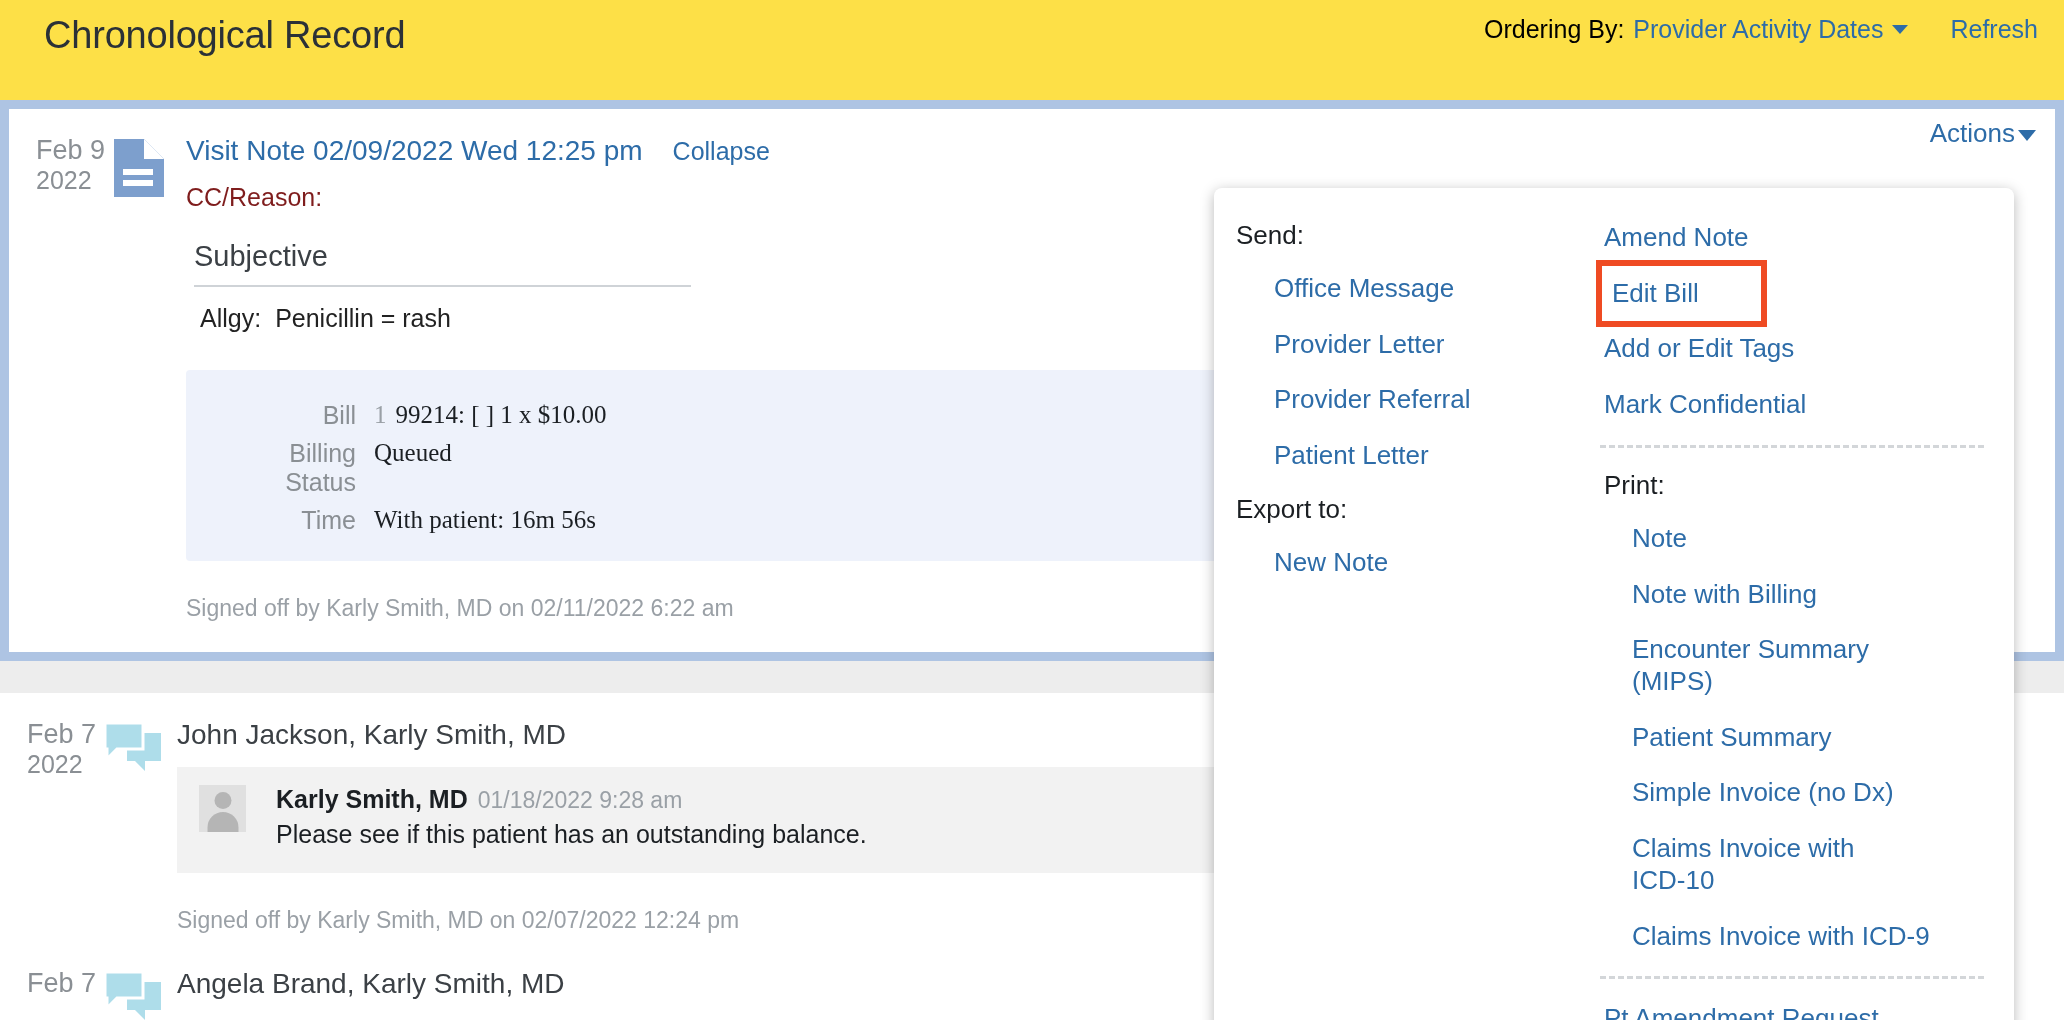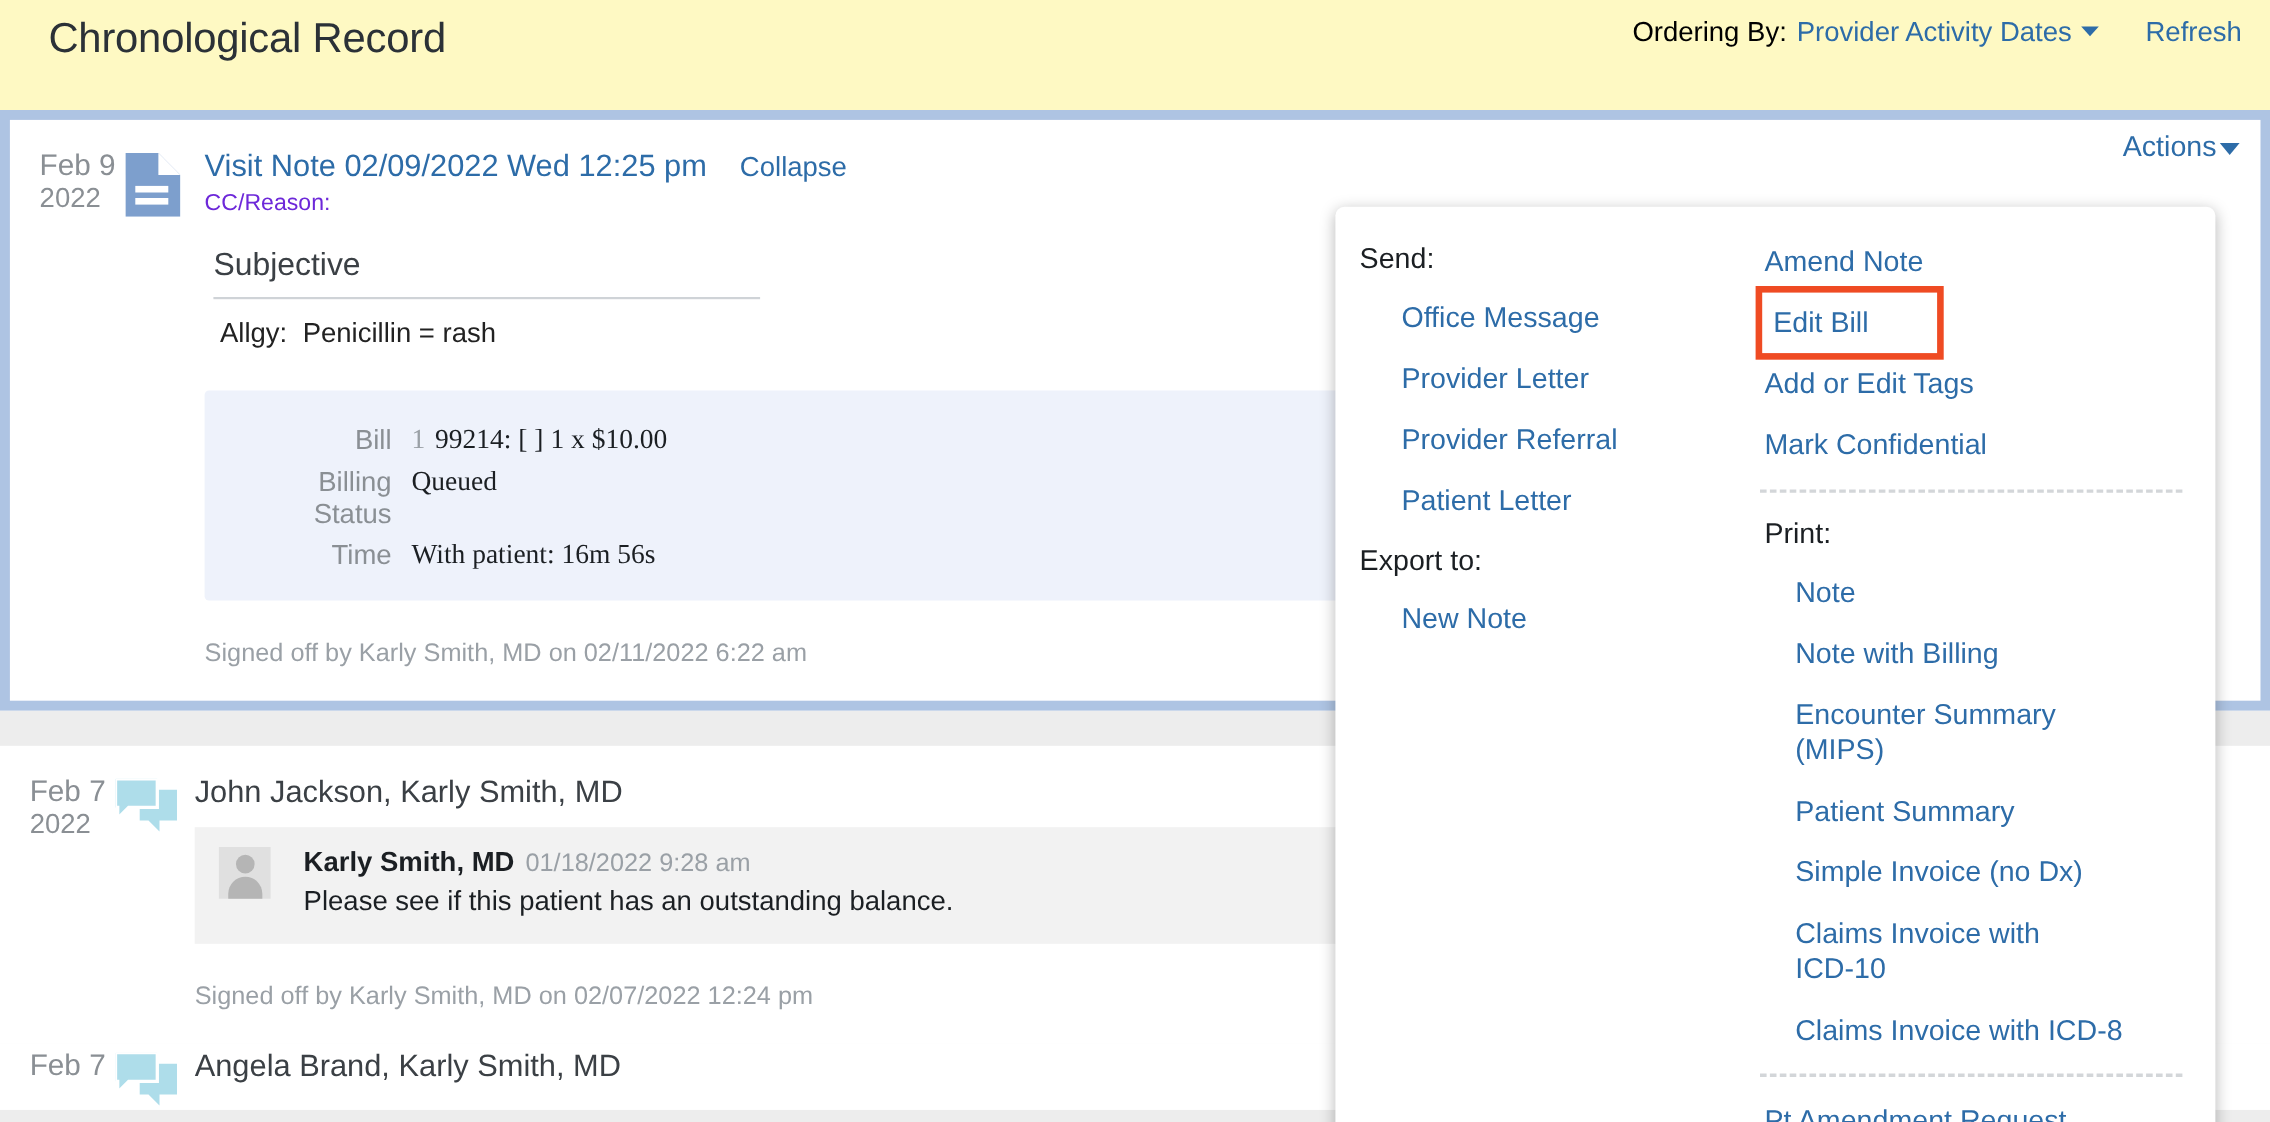--- a/index.html
+++ b/index.html
@@ -7,21 +7,21 @@
     width: 2064px; height: 1020px;
     background: #ededed;
     font-family: "Liberation Sans", sans-serif;
     overflow: hidden;
   }
 
   
   .page-header {
     position: relative;
     height: 100px;
-    background: #fef9c3;
+    background: #fde047;
     display: flex;
     align-items: flex-start;
   }
   .page-title {
     position: absolute;
     left: 44px; top: 14px;
     font-size: 38px;
     font-weight: 400;
     color: #2b3137;
     letter-spacing: -0.2px;
@@ -108,23 +108,23 @@
     font-size: 28px;
     color: #2d6ca8;
     cursor: pointer;
   }
   .collapse-link {
     font-size: 25px;
     color: #2d6ca8;
     cursor: pointer;
   }
   .cc-reason {
-    font-size: 21px;
-    color: #6d28d9;
-    margin-top: 6px;
+    font-size: 25px;
+    color: #7f1d1d;
+    margin-top: 16px;
   }
 
   .section-head {
     font-size: 29px;
     color: #3b4045;
     margin-top: 28px;
     padding-bottom: 12px;
     border-bottom: 2px solid #cfd3d7;
     width: 497px;
     margin-left: 8px;
@@ -406,21 +406,21 @@
 
     <div class="menu-sep"></div>
 
     <div class="menu-group-label">Print:</div>
     <div class="menu-item indent">Note</div>
     <div class="menu-item indent">Note with Billing</div>
     <div class="menu-item indent" style="max-width:300px;">Encounter Summary (MIPS)</div>
     <div class="menu-item indent">Patient Summary</div>
     <div class="menu-item indent">Simple Invoice (no Dx)</div>
     <div class="menu-item indent" style="max-width:296px;">Claims Invoice with ICD-10</div>
-    <div class="menu-item indent">Claims Invoice with ICD-8</div>
+    <div class="menu-item indent">Claims Invoice with ICD-9</div>
 
     <div class="menu-sep"></div>
 
     <div class="menu-item">Pt Amendment Request</div>
 
     
 
     
   </div>
 </div>

